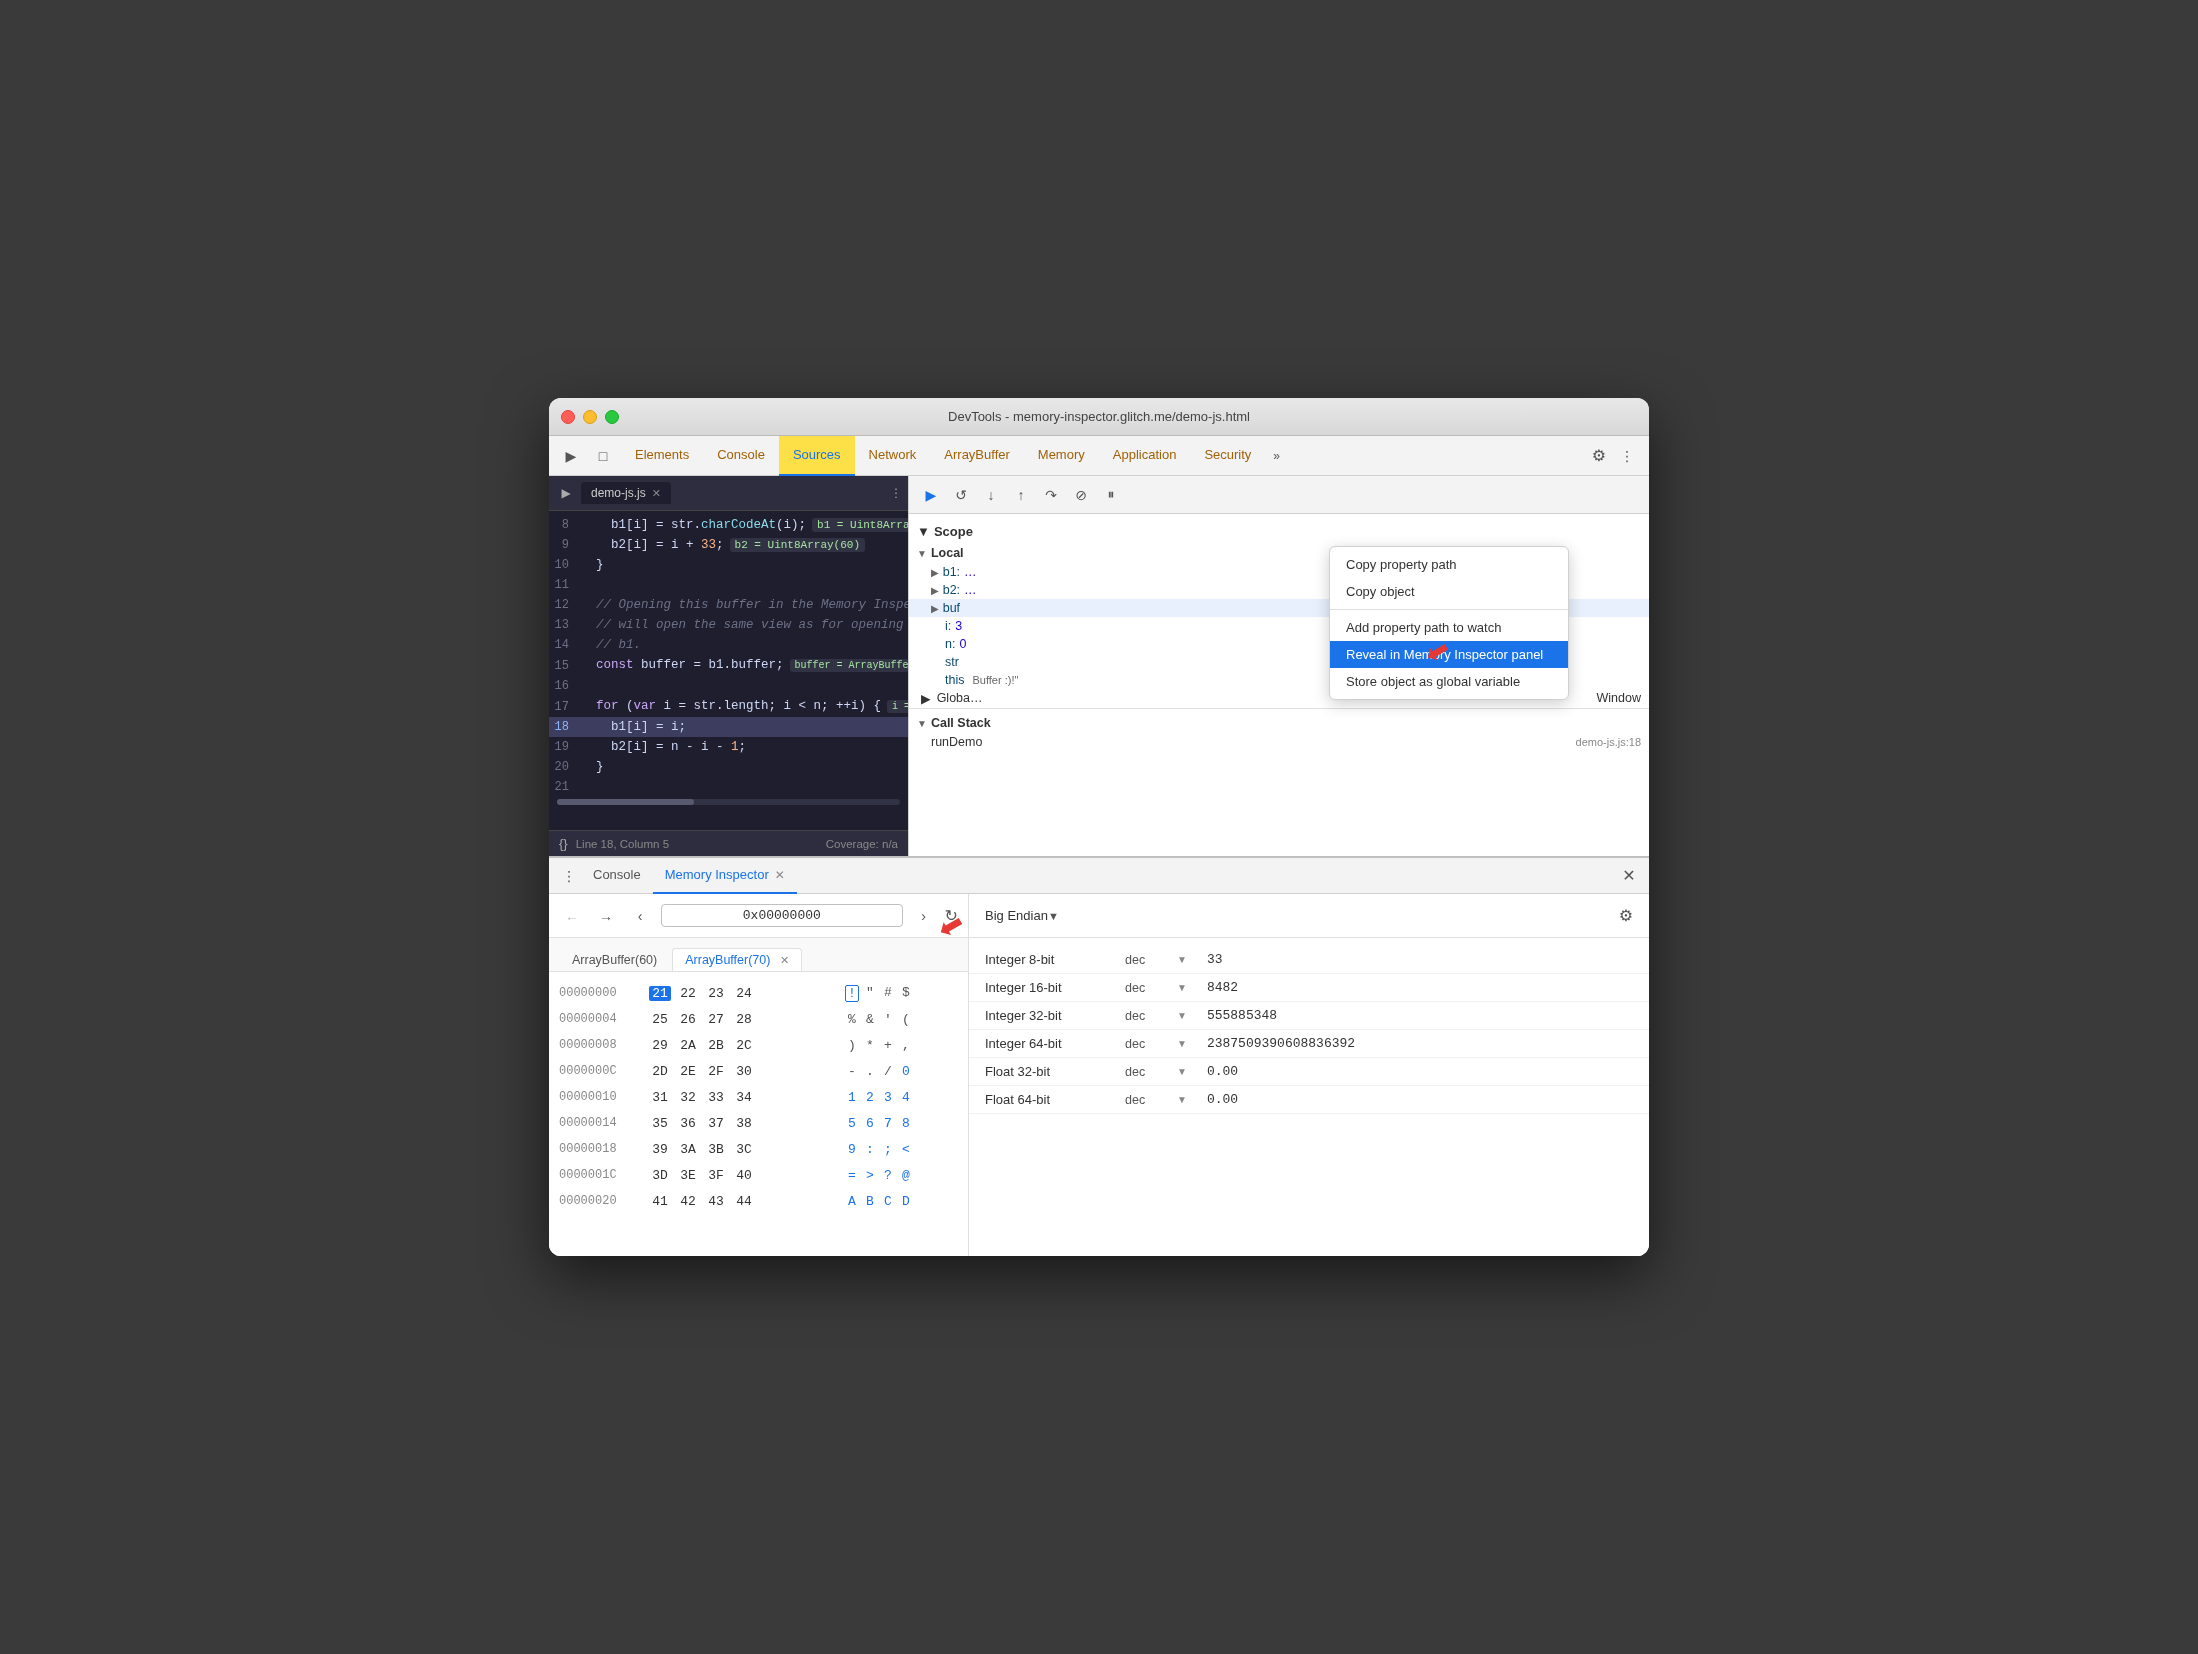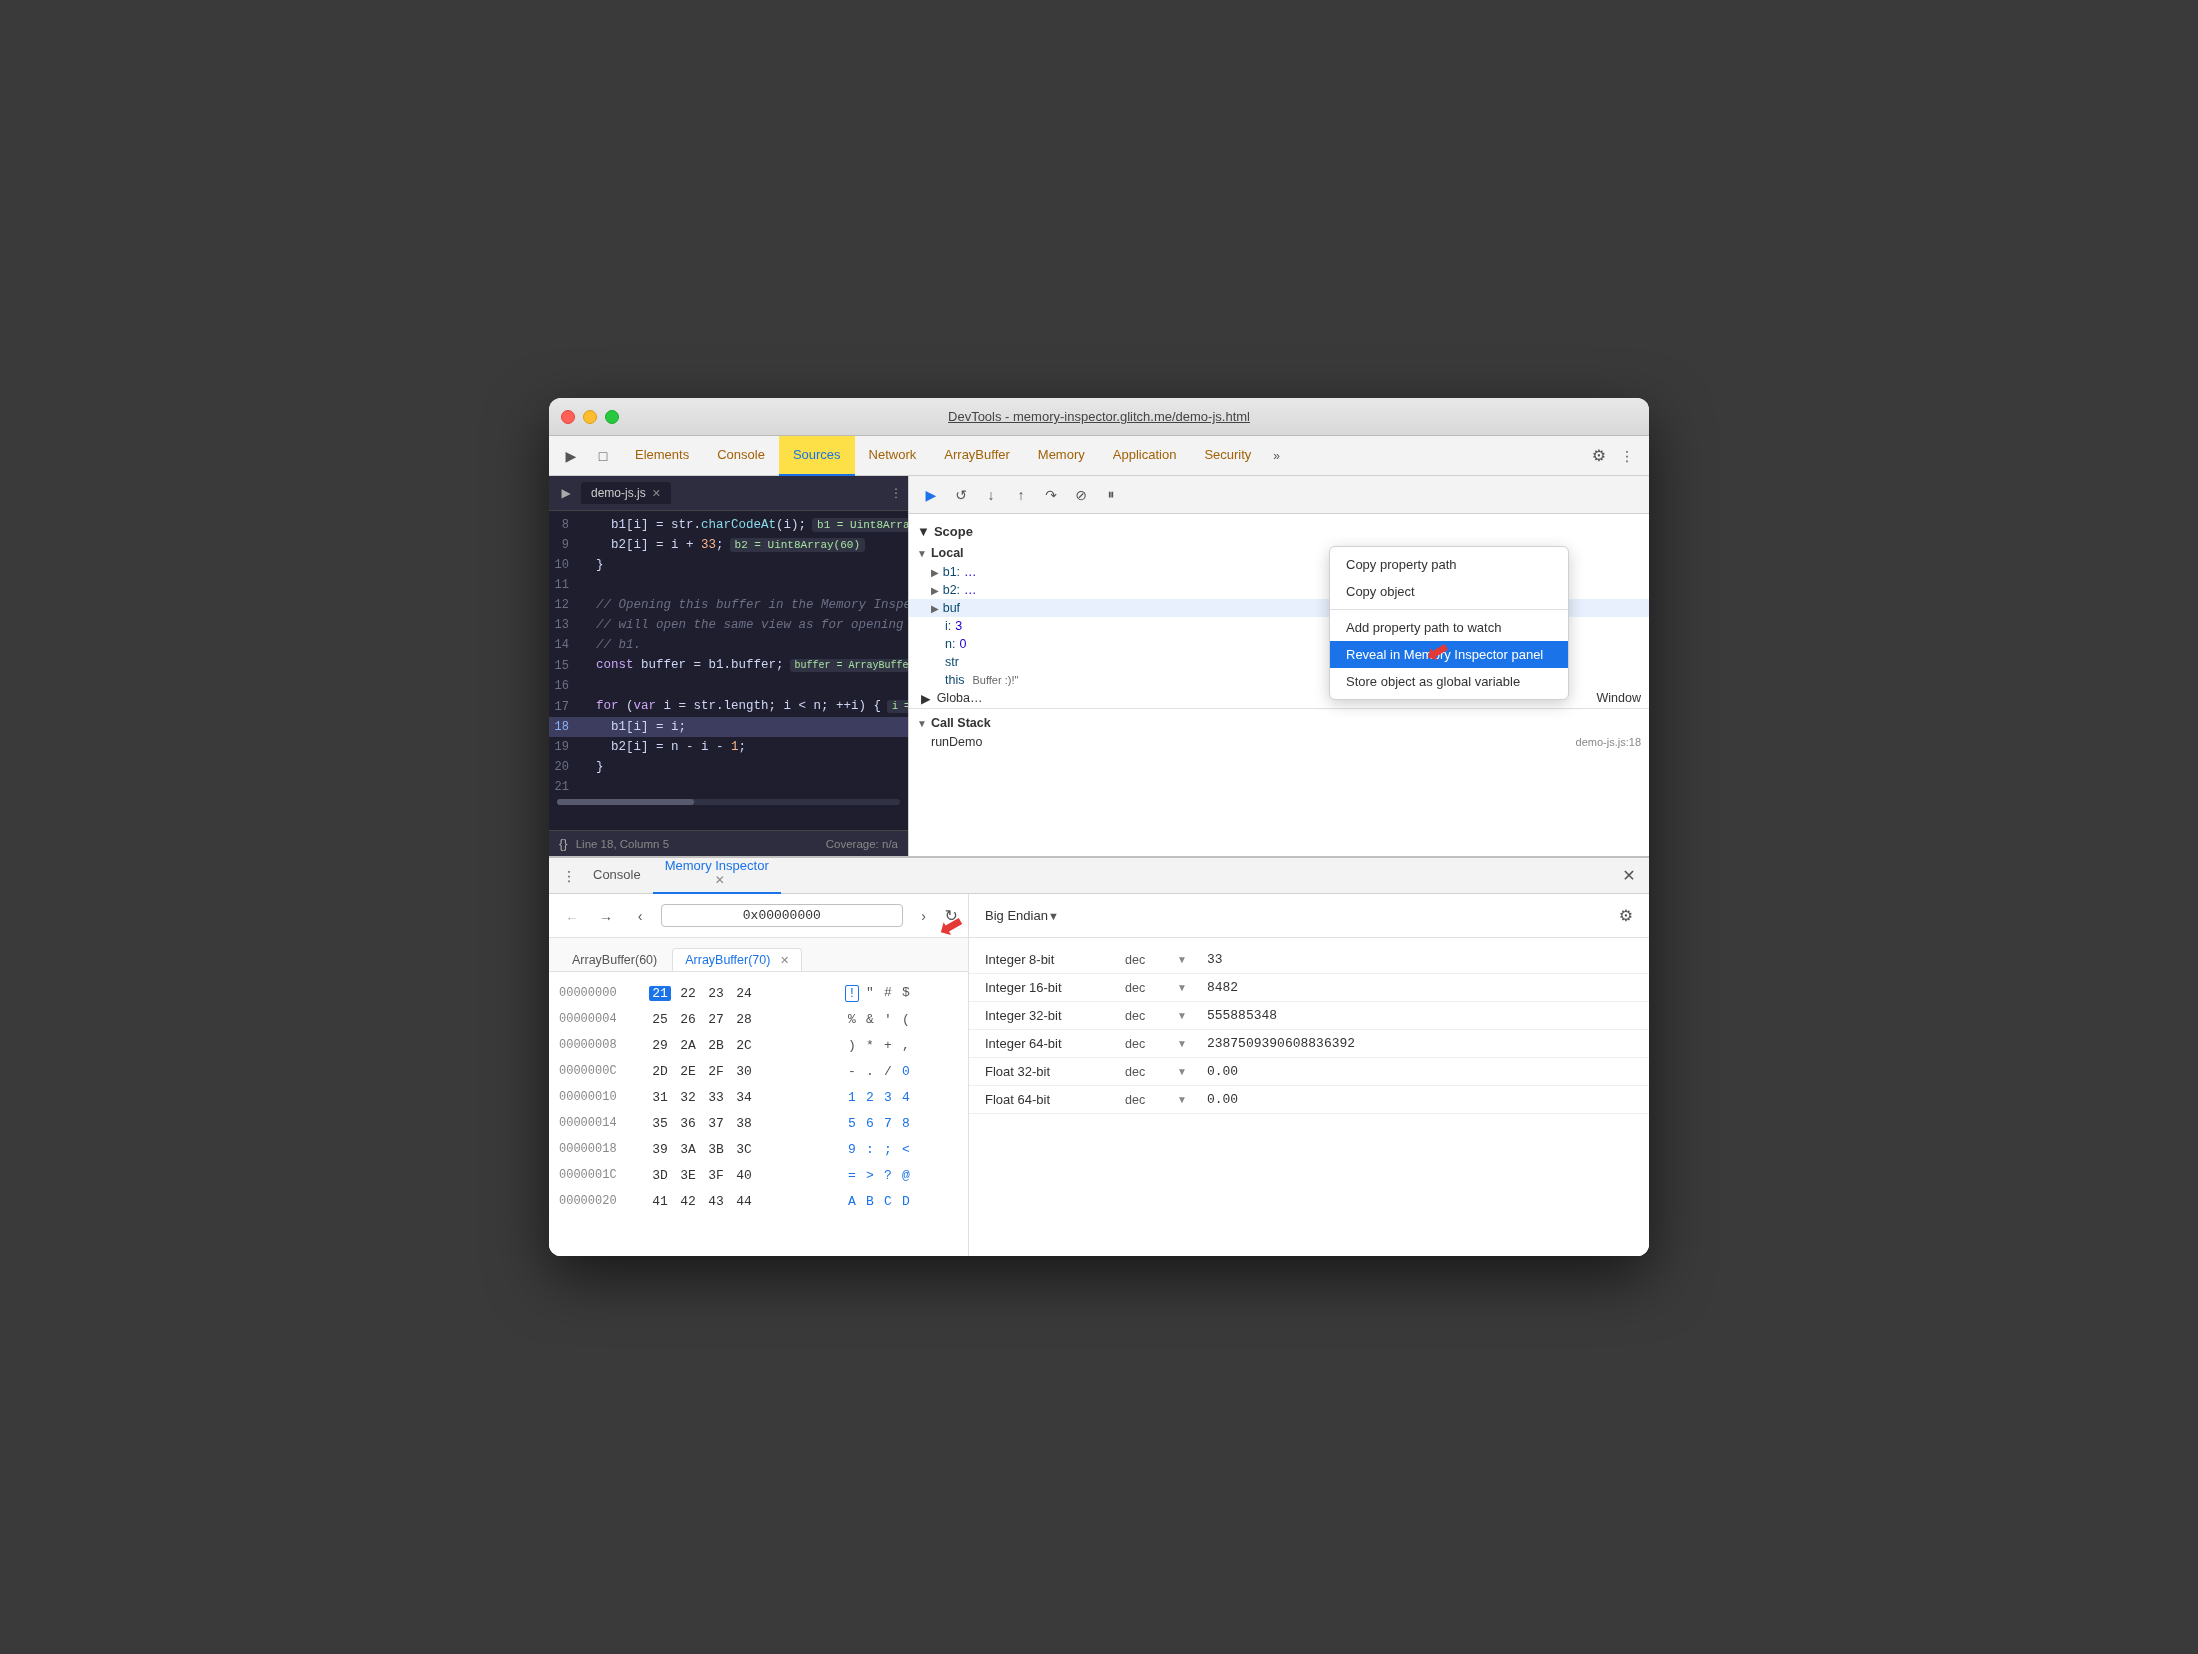--- a/index.html
+++ b/index.html
@@ -41,21 +41,20 @@
     .tb-close { background: #ff5f57; border: 1px solid #e0443e; }
     .tb-min { background: #febc2e; border: 1px solid #d4a017; }
     .tb-max { background: #28c840; border: 1px solid #1aac2d; }
     .titlebar-title {
       position: absolute;
       left: 50%;
       transform: translateX(-50%);
       font-size: 13px;
       color: #444;
       font-weight: 500;
-      text-decoration: underline;
     }
     
     .devtools {
       background: #fff;
       display: flex;
       flex-direction: column;
       height: 820px;
     }
     
     .top-tabs {
@@ -389,21 +388,20 @@
       height: 36px;
       display: flex; align-items: center;
       font-size: 13px;
       color: #555;
       cursor: pointer;
       border-bottom: 2px solid transparent;
     }
     .bottom-tab.active {
       color: #1a73e8;
       border-bottom: 2px solid #1a73e8;
-      flex-direction: column;
     }
     .bottom-tab-close {
       margin-left: 6px;
       font-size: 12px;
       color: #888;
       cursor: pointer;
     }
     .bottom-close-btn {
       margin-left: auto;
       font-size: 16px;

